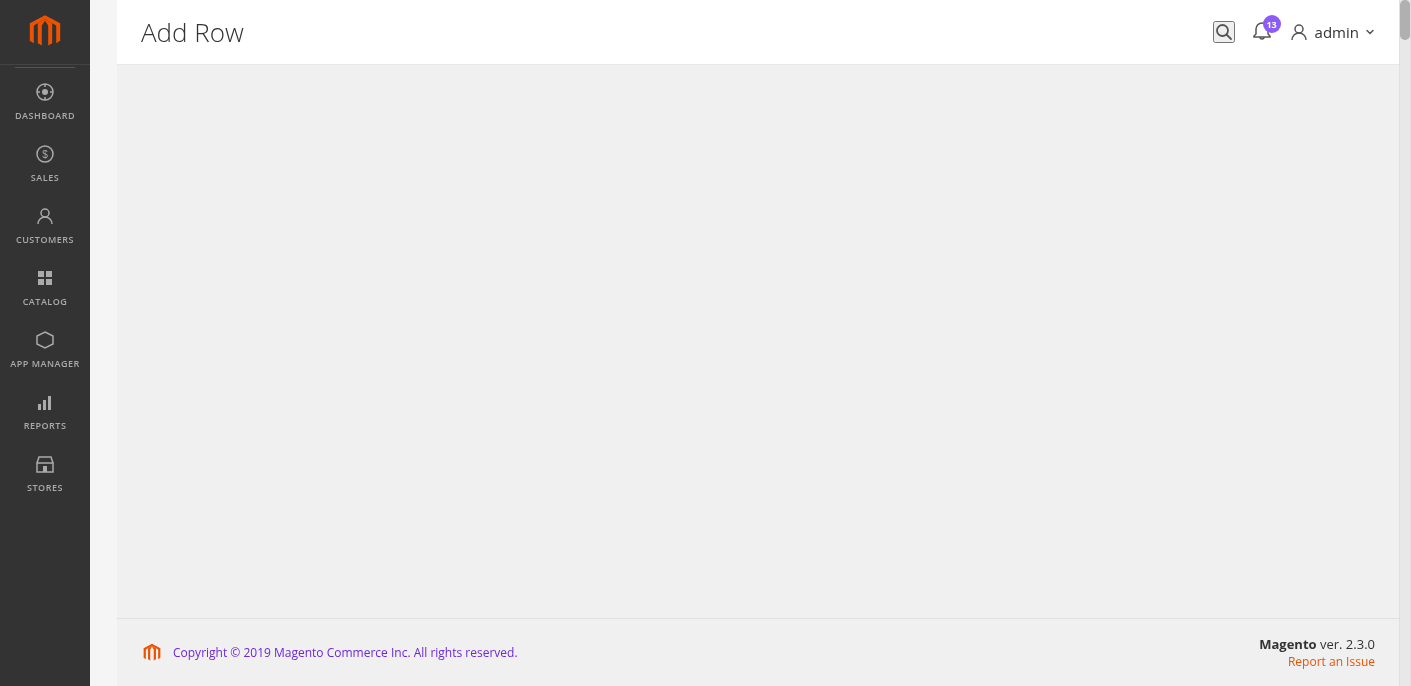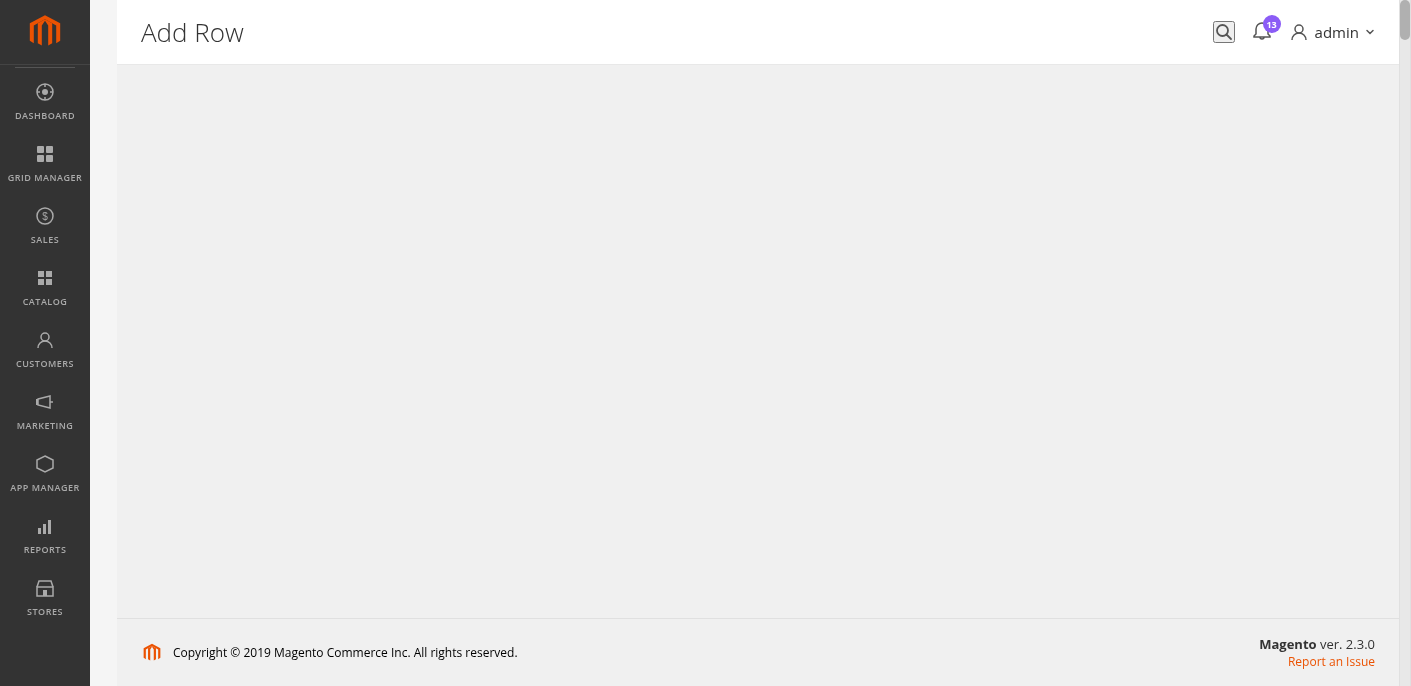--- a/index.html
+++ b/index.html
@@ -171,21 +171,21 @@
       gap: 10px;
     }
 
     .footer-logo {
       width: 22px;
       height: 22px;
     }
 
     .footer-copyright {
       font-size: 12px;
-      color: #000000;
+      color: #6d28d9;
     }
 
     .footer-right {
       display: flex;
       flex-direction: column;
       align-items: flex-end;
     }
 
     .footer-version {
       font-size: 13px;
@@ -248,74 +248,53 @@
           <circle cx="10" cy="10" r="3" fill="#aaa"></circle>
           <line x1="10" y1="2" x2="10" y2="5" stroke="#aaa" stroke-width="1.5"></line>
           <line x1="10" y1="15" x2="10" y2="18" stroke="#aaa" stroke-width="1.5"></line>
           <line x1="2" y1="10" x2="5" y2="10" stroke="#aaa" stroke-width="1.5"></line>
           <line x1="15" y1="10" x2="18" y2="10" stroke="#aaa" stroke-width="1.5"></line>
         </svg>
     </span>
     <span class="label">DASHBOARD</span>
   </div>
 
-  <div class="sidebar-item">
-    <span class="icon">
-      <svg width="20" height="20" viewBox="0 0 20 20" fill="none">
-          <rect x="2" y="2" width="7" height="7" rx="1" fill="#aaa"></rect>
-          <rect x="11" y="2" width="7" height="7" rx="1" fill="#aaa"></rect>
-          <rect x="2" y="11" width="7" height="7" rx="1" fill="#aaa"></rect>
-          <rect x="11" y="11" width="7" height="7" rx="1" fill="#aaa"></rect>
-        </svg>
-    </span>
-    <span class="label">GRID MANAGER</span>
-  </div>
 
   <div class="sidebar-item">
     <span class="icon">
       <svg width="20" height="20" viewBox="0 0 20 20" fill="none">
           <circle cx="10" cy="10" r="8" stroke="#aaa" stroke-width="1.5"></circle>
           <text x="10" y="14" text-anchor="middle" font-size="10" fill="#aaa" font-family="Arial">$</text>
         </svg>
     </span>
     <span class="label">SALES</span>
+  </div>
+
+  <div class="sidebar-item">
+    <span class="icon">
+      <svg width="20" height="20" viewBox="0 0 20 20" fill="none">
+          <circle cx="10" cy="7" r="4" stroke="#aaa" stroke-width="1.5"></circle>
+          <path d="M3 18c0-3.866 3.134-7 7-7s7 3.134 7 7" stroke="#aaa" stroke-width="1.5"></path>
+        </svg>
+    </span>
+    <span class="label">CUSTOMERS</span>
   </div>
 
   <div class="sidebar-item">
     <span class="icon">
       <svg width="20" height="20" viewBox="0 0 20 20" fill="none">
           <rect x="3" y="3" width="6" height="6" fill="#aaa"></rect>
           <rect x="11" y="3" width="6" height="6" fill="#aaa"></rect>
           <rect x="3" y="11" width="6" height="6" fill="#aaa"></rect>
           <rect x="11" y="11" width="6" height="6" fill="#aaa"></rect>
         </svg>
     </span>
     <span class="label">CATALOG</span>
   </div>
 
-  <div class="sidebar-item">
-    <span class="icon">
-      <svg width="20" height="20" viewBox="0 0 20 20" fill="none">
-          <circle cx="10" cy="7" r="4" stroke="#aaa" stroke-width="1.5"></circle>
-          <path d="M3 18c0-3.866 3.134-7 7-7s7 3.134 7 7" stroke="#aaa" stroke-width="1.5"></path>
-        </svg>
-    </span>
-    <span class="label">CUSTOMERS</span>
-  </div>
-
-  <div class="sidebar-item">
-    <span class="icon">
-      <svg width="20" height="20" viewBox="0 0 20 20" fill="none">
-          <path d="M3 7 L15 4 L15 16 L3 13 Z" stroke="#aaa" stroke-width="1.5" fill="none"></path>
-          <line x1="15" y1="10" x2="18" y2="10" stroke="#aaa" stroke-width="1.5"></line>
-          <rect x="1" y="7" width="2" height="6" fill="#aaa"></rect>
-        </svg>
-    </span>
-    <span class="label">MARKETING</span>
-  </div>
 
 
   <div class="sidebar-item">
     <span class="icon">
       <svg width="20" height="20" viewBox="0 0 20 20" fill="none">
           <polygon points="10,2 18,6 18,14 10,18 2,14 2,6" stroke="#aaa" stroke-width="1.5" fill="none"></polygon>
         </svg>
     </span>
     <span class="label">APP MANAGER</span>
   </div>

